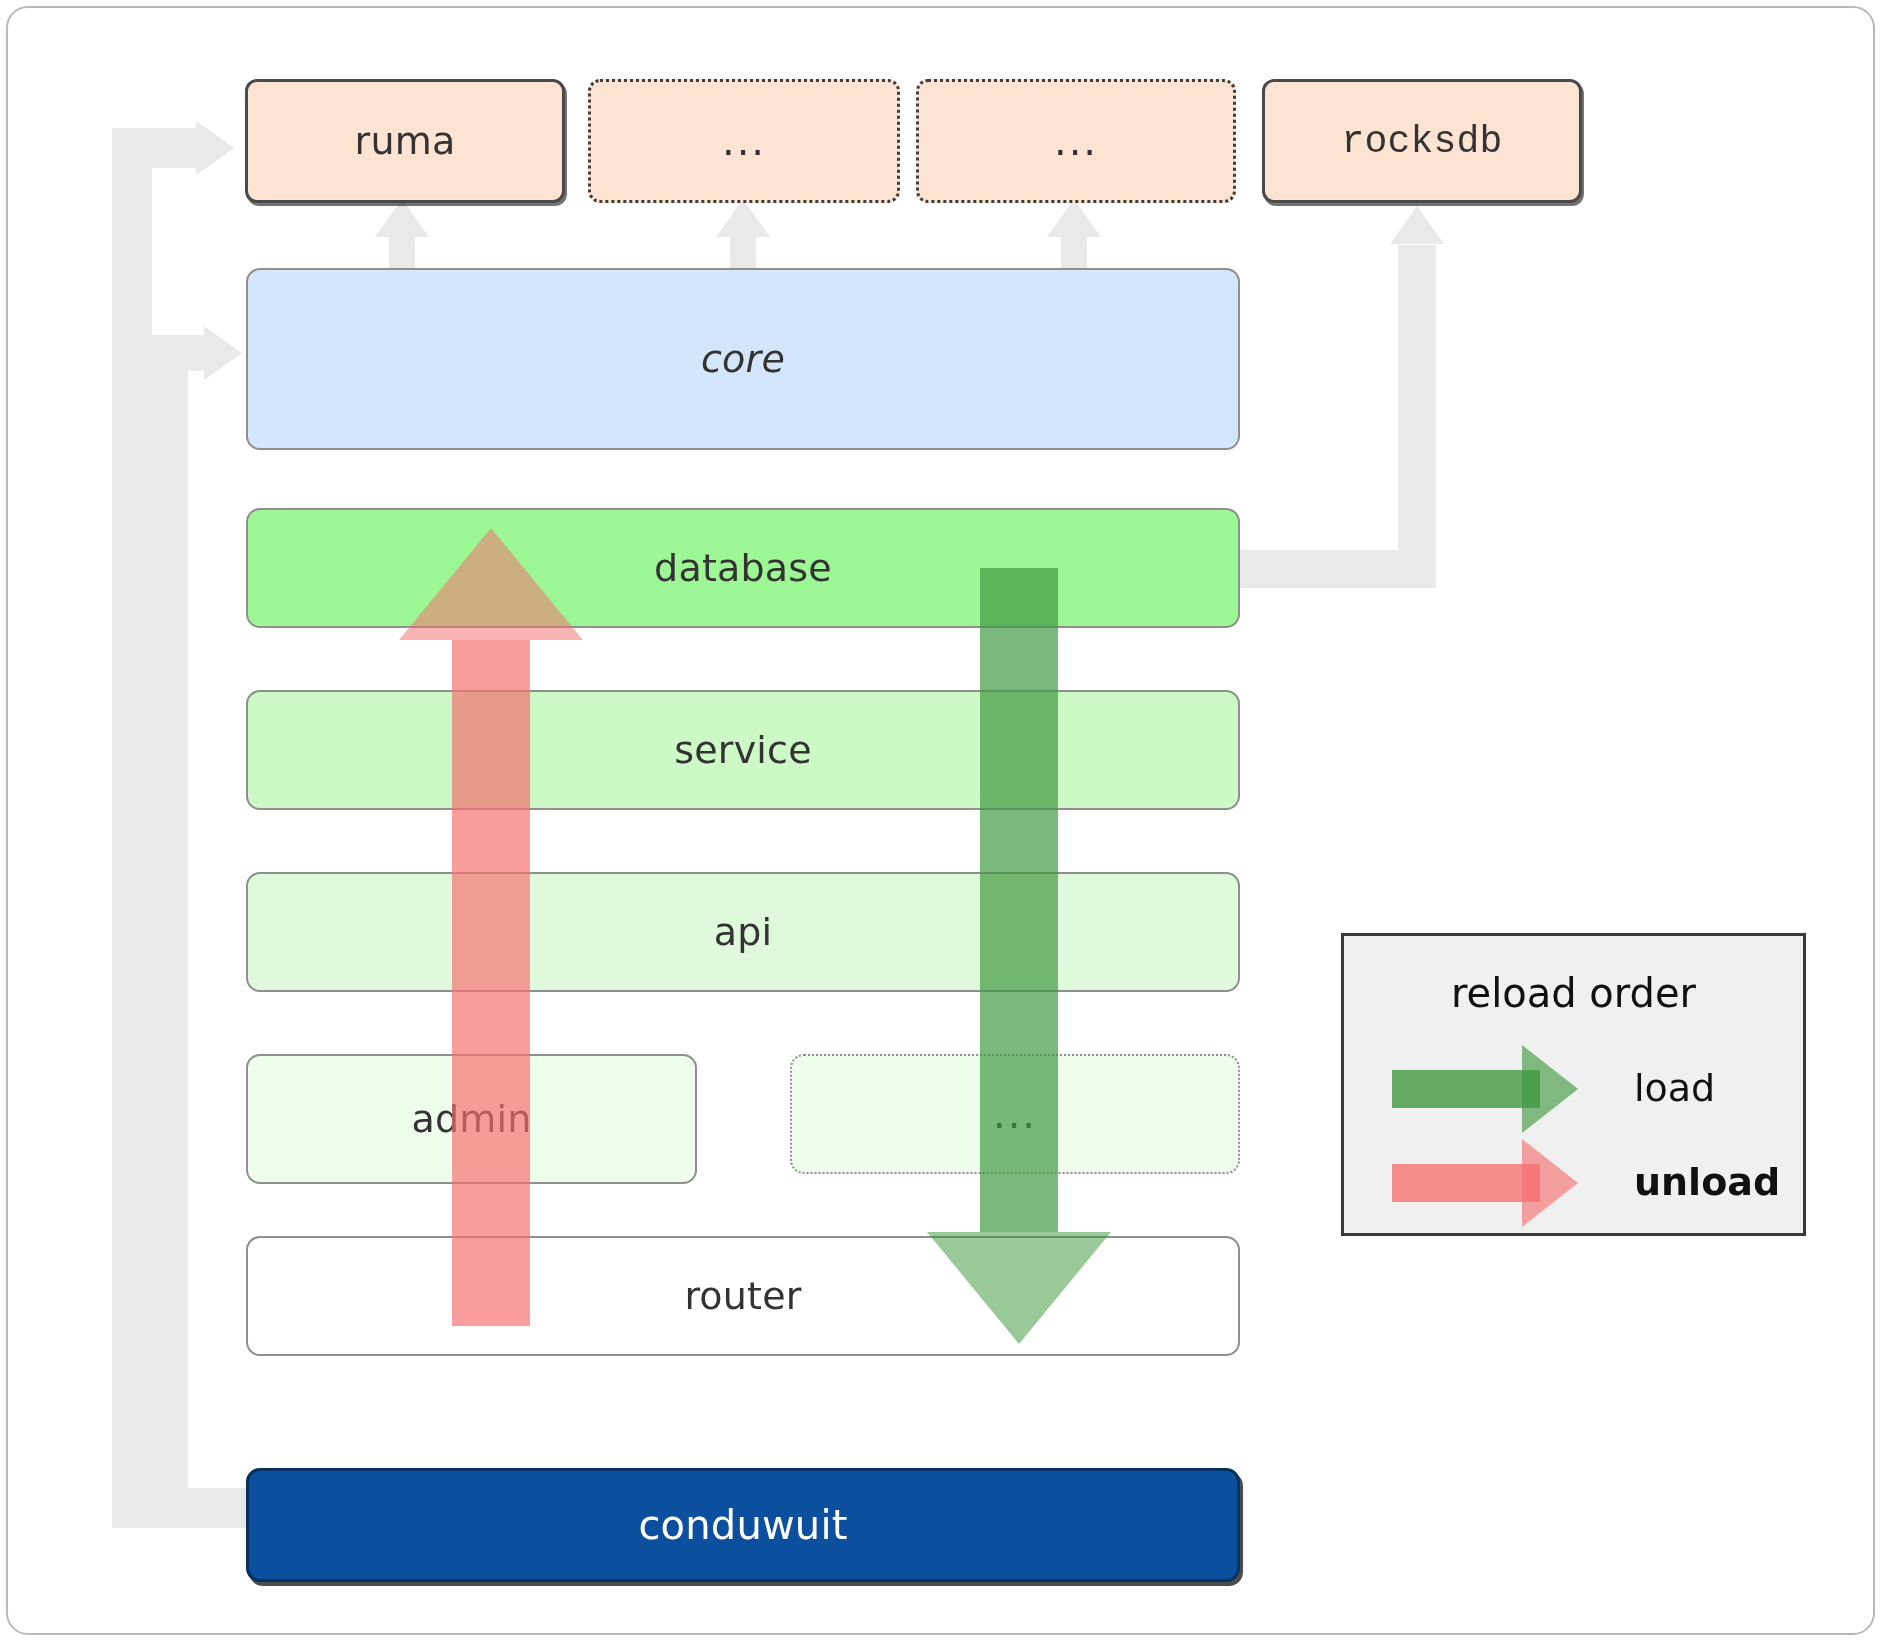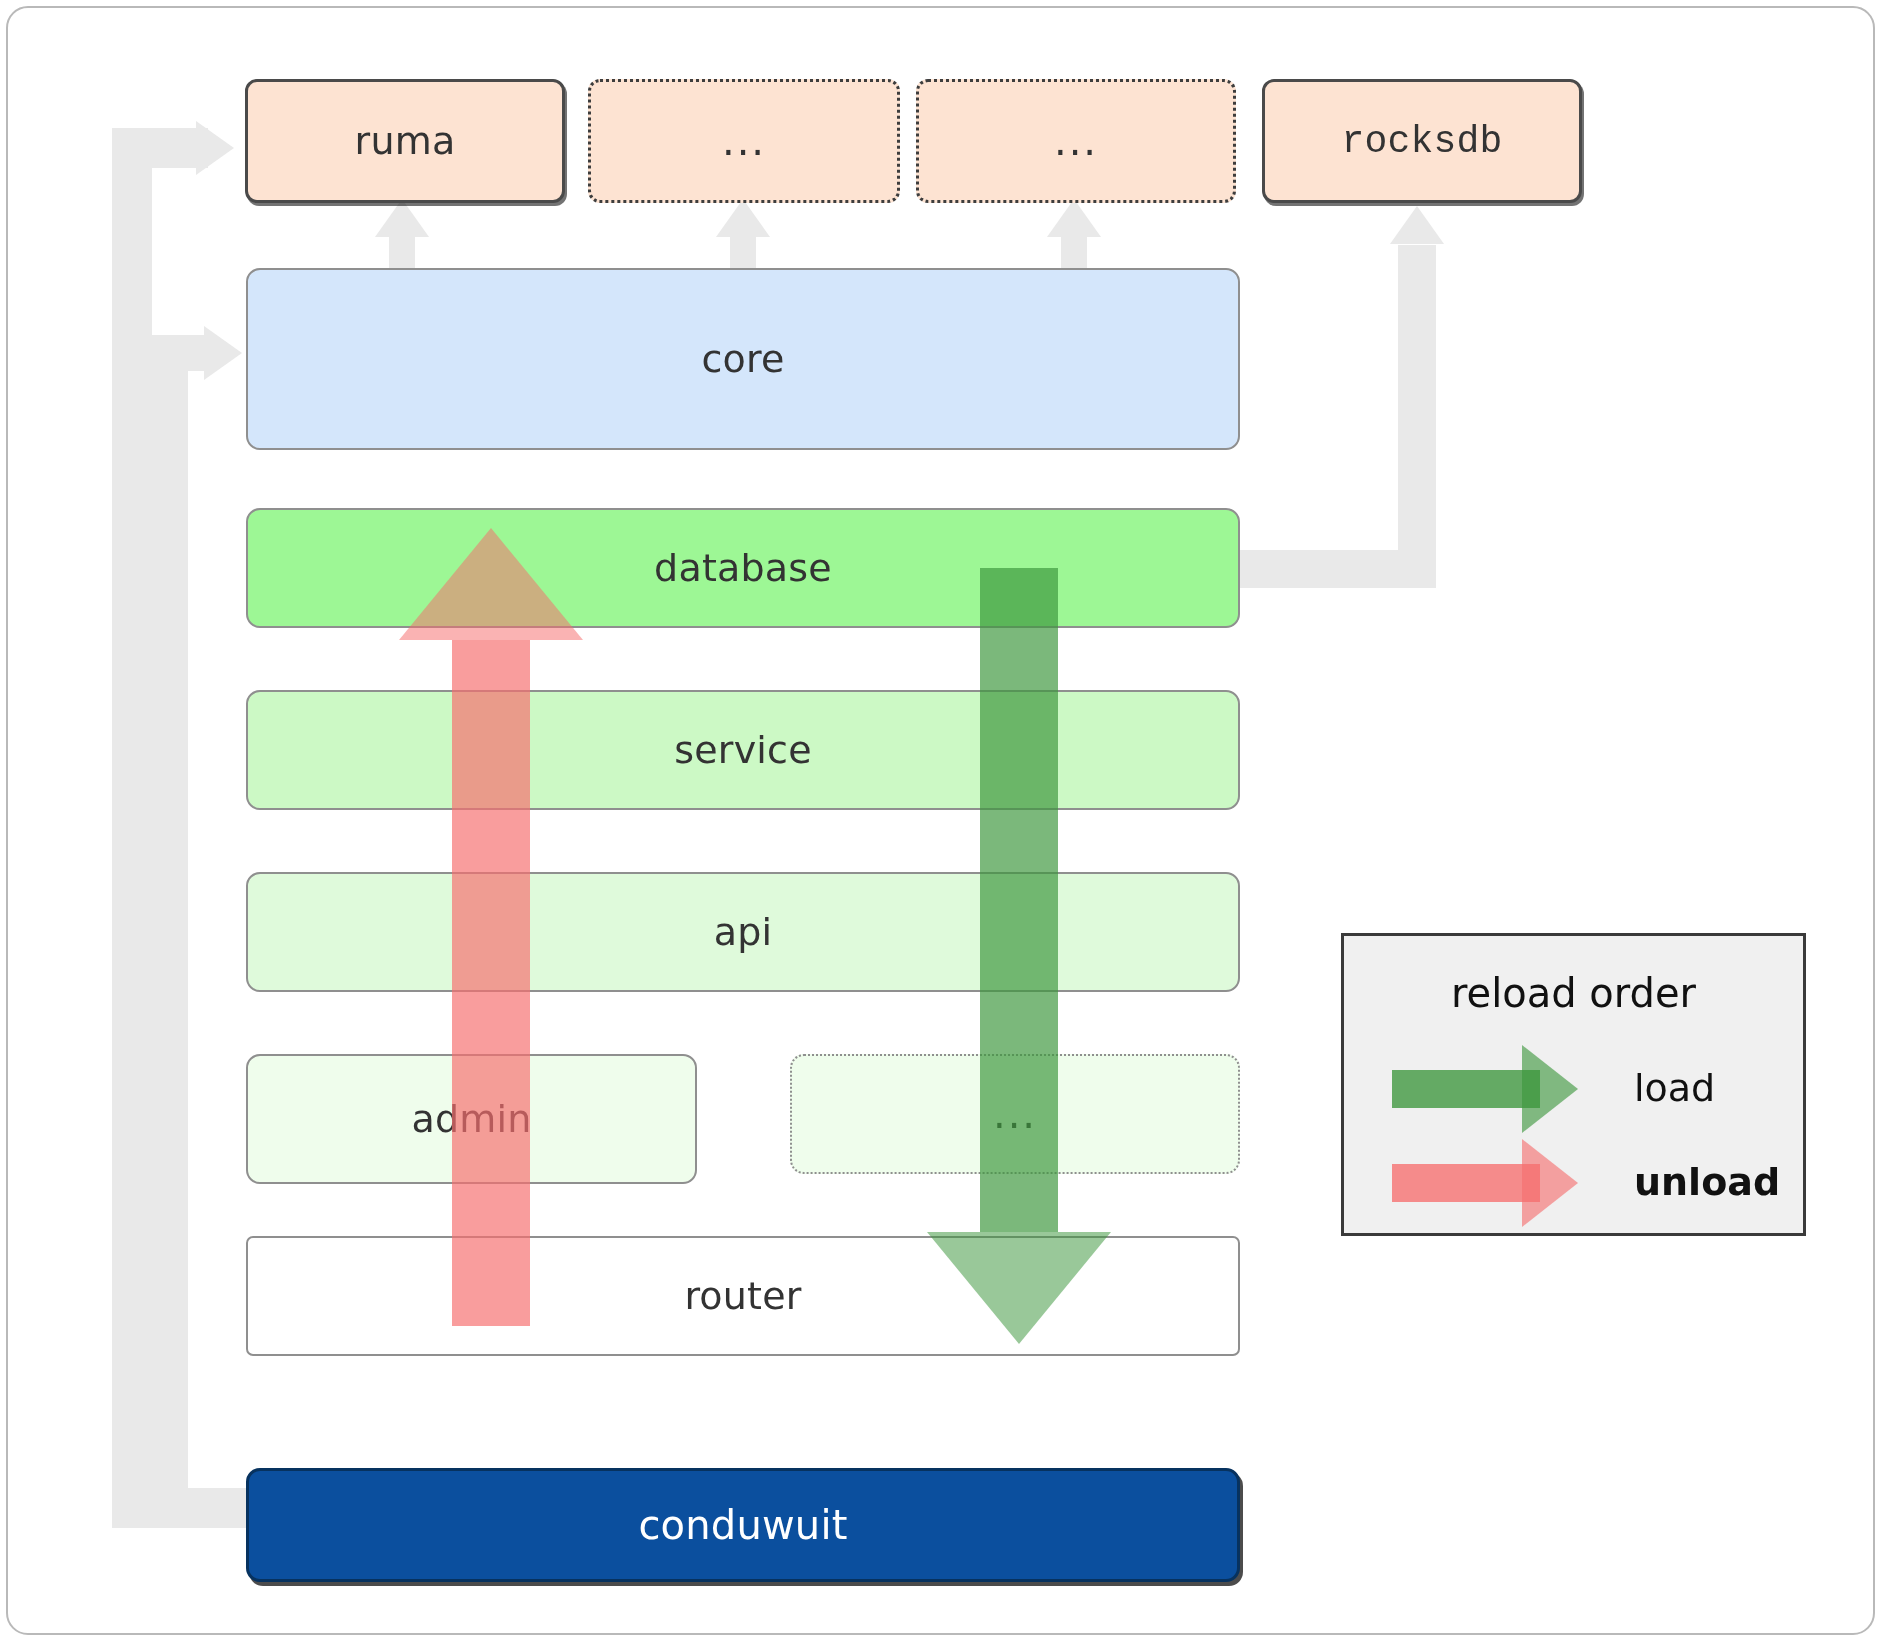--- a/index.html
+++ b/index.html
@@ -52,21 +52,21 @@
   }
 
   
   .layer { border: 2px solid #8f8f8f; border-radius: 14px; }
   .layer-core      { background: #d4e6fb; }
   .layer-database  { background: #9df795; }
   .layer-service   { background: #ccf9c5; }
   .layer-api       { background: #dffadb; }
   .layer-admin     { background: #effdec; }
   .layer-dots      { background: #effdec; border: 2px dotted #8f8f8f; }
-  .layer-router    { background: #ffffff; border-radius: 7px; }
+  .layer-router    { background: #ffffff; }
 
   .bin {
     background: #0b4f9e;
     border: 3px solid #07325f;
     border-radius: 14px;
     color: #ffffff;
     font-weight: normal;
     font-size: 40px;
     box-shadow: 3px 4px 0 rgba(0,0,0,.7);
   }
@@ -172,21 +172,21 @@
   </div>
 
   <div class="node dep-dotted dots" style="left:916px; top:79px; width:320px; height:124px;">
     <span>...</span>
   </div>
 
   <div class="node dep-solid" style="left:1262px; top:79px; width:320px; height:124px;font-family:Liberation Mono, monospace;">
     <span>rocksdb</span>
   </div>
 
-  <div class="node layer layer-core" style="left:246px; top:268px; width:994px; height:182px;">
+  <div class="node layer layer-core" style="left:246px; top:268px; width:994px; height:182px;font-style:italic;">
     <span>core</span>
   </div>
 
   <div class="node layer layer-database" style="left:246px; top:508px; width:994px; height:120px;">
     <span>database</span>
   </div>
 
   <div class="node layer layer-service" style="left:246px; top:690px; width:994px; height:120px;">
     <span>service</span>
   </div>

